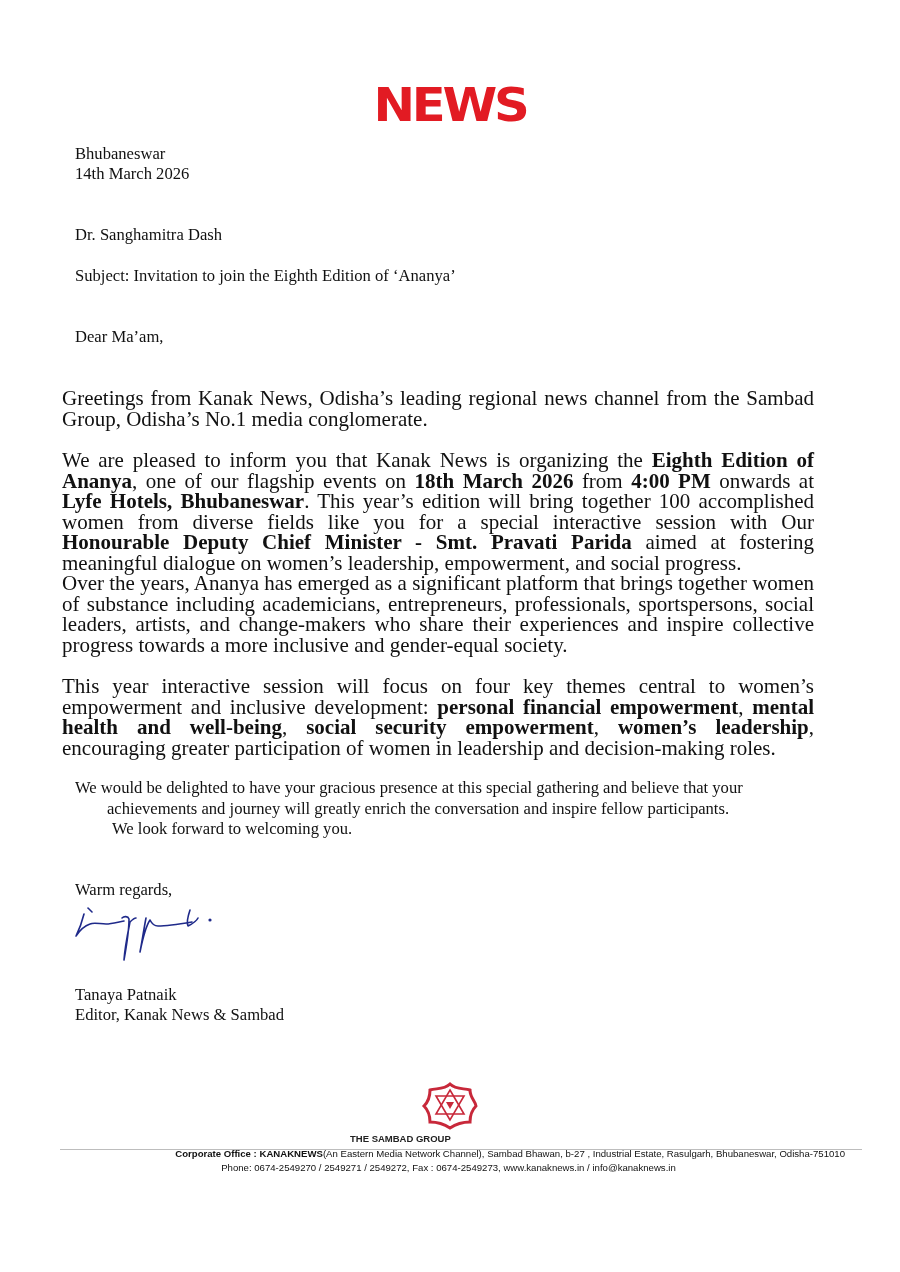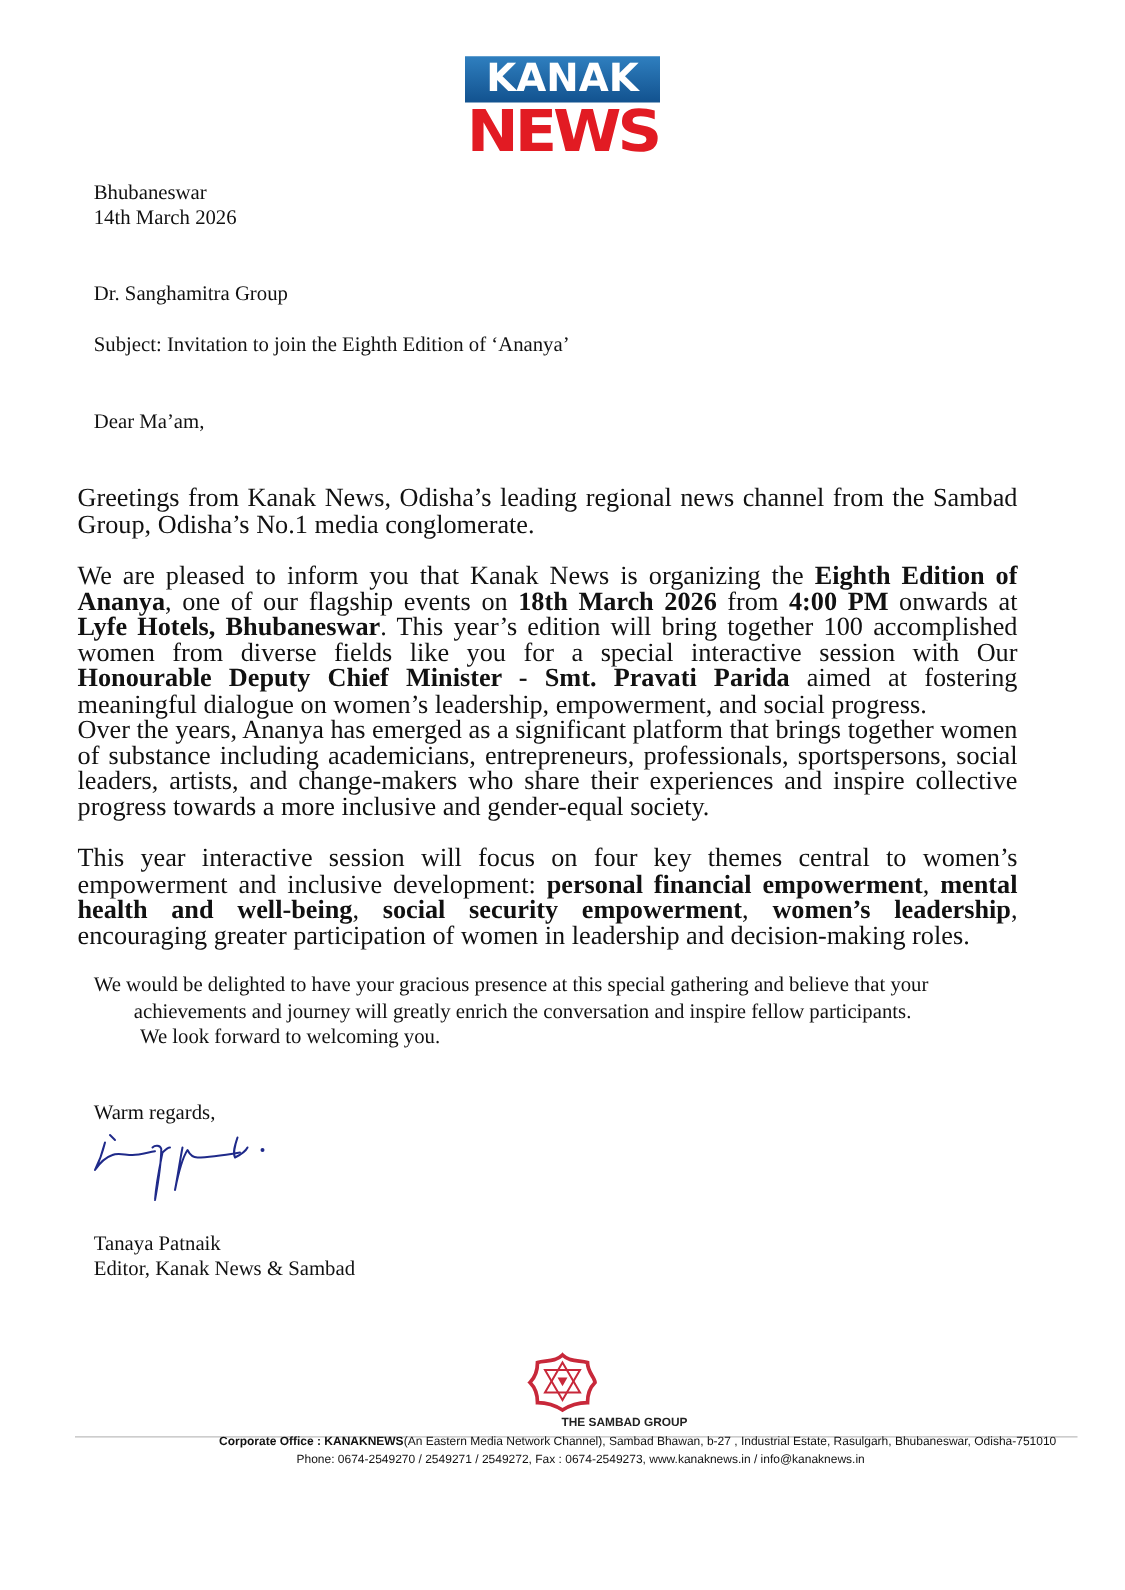--- a/index.html
+++ b/index.html
@@ -15,39 +15,38 @@
     color: #e21b23; font-family: "DejaVu Sans", sans-serif; font-weight: bold;
     font-size: 46px; line-height: 48px; text-align: center; letter-spacing: -3px;
     transform: scaleX(1.08); }
   .line { position: absolute; left: 75px; font-size: 16.6px; line-height: 20.5px; white-space: nowrap; }
   .para { position: absolute; left: 62px; width: 752px; font-size: 21px; line-height: 20.5px;
           text-align: justify; }
   .para b { font-weight: bold; margin-top: 16px; }
   .sig { left: 72px; top: 902px; width: 160px; height: 66px; }
   .rule { left: 60px; top: 1149px; width: 802px; height: 1px; background: #bdbdbd; }
   .sambad-logo { left: 420px; top: 1080px; width: 60px; height: 50px; }
-  .sambad-name { left: 350px; top: 1133px; width: 200px; text-align: right;
+  .sambad-name { left: 350px; top: 1133px; width: 200px; text-align: left;
     font-family: "Liberation Sans", sans-serif; font-weight: bold; font-size: 9.5px; color: #222; }
   .footer1 { left: 60px; top: 1148px; width: 785px; text-align: right;
     font-family: "Liberation Sans", sans-serif; font-size: 9.6px; color: #111; white-space: nowrap; }
   .footer1 b { font-weight: bold; }
-  .footer2 { left: 72px; top: 1162px; width: 785px; text-align: center;
+  .footer2 { left: 56px; top: 1162px; width: 785px; text-align: center;
     font-family: "Liberation Sans", sans-serif; font-size: 9.6px; color: #111; white-space: nowrap; }
 </style>
 </head>
 <body>
 
 <div class="abs logo">
-  <div class="kanak">KANAK</div>
   <div class="news">NEWS</div>
 </div>
 
 <div class="line" style="top:144px">Bhubaneswar</div>
 <div class="line" style="top:164px">14th March 2026</div>
-<div class="line" style="top:225px">Dr. Sanghamitra Group</div>
+<div class="line" style="top:225px">Dr. Sanghamitra Dash</div>
 <div class="line" style="top:266px">Subject: Invitation to join the Eighth Edition of ‘Ananya’</div>
 <div class="line" style="top:327px">Dear Ma’am,</div>
 
 <div class="para" style="top:388px">Greetings from Kanak News, Odisha’s leading regional news channel from the Sambad Group, Odisha’s No.1 media conglomerate.</div>
 
 <div class="para" style="top:450px"><span>We are pleased to inform you that Kanak News is organizing the </span><b>Eighth Edition of Ananya</b><span>, one of our flagship events on </span><b>18th March 2026</b><span> from </span><b>4:00 PM</b><span> onwards at </span><b>Lyfe Hotels, Bhubaneswar</b><span>. This year’s edition will bring together 100 accomplished women from diverse fields like you for a special interactive session with Our </span><b>Honourable Deputy Chief Minister - Smt. Pravati Parida</b><span> aimed at fostering meaningful dialogue on women’s leadership, empowerment, and social progress.</span></div>
 
 <div class="para" style="top:573px">Over the years, Ananya has emerged as a significant platform that brings together women of substance including academicians, entrepreneurs, professionals, sportspersons, social leaders, artists, and change-makers who share their experiences and inspire collective progress towards a more inclusive and gender-equal society.</div>
 
 <div class="para" style="top:676px"><span>This year interactive session will focus on four key themes central to women’s empowerment and inclusive development: </span><b>personal financial empowerment</b><span>, </span><b>mental health and well-being</b><span>, </span><b>social security empowerment</b><span>, </span><b>women’s leadership</b><span>, encouraging greater participation of women in leadership and decision-making roles.</span></div>

